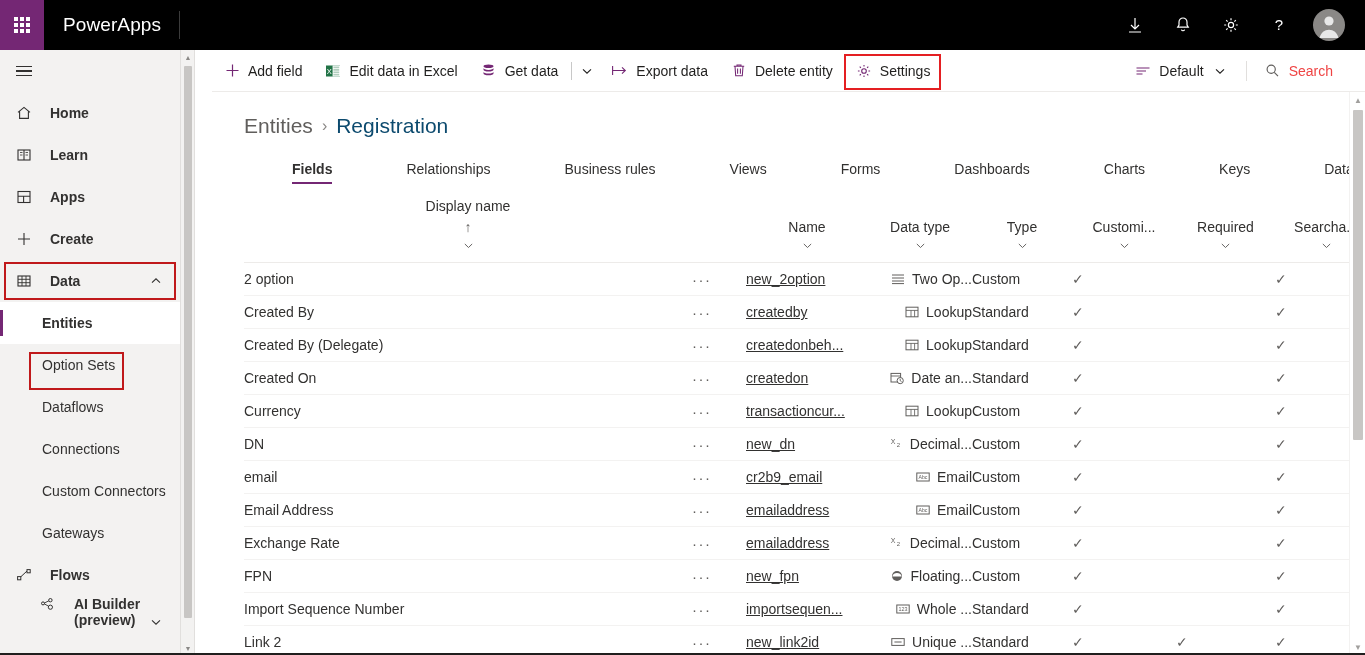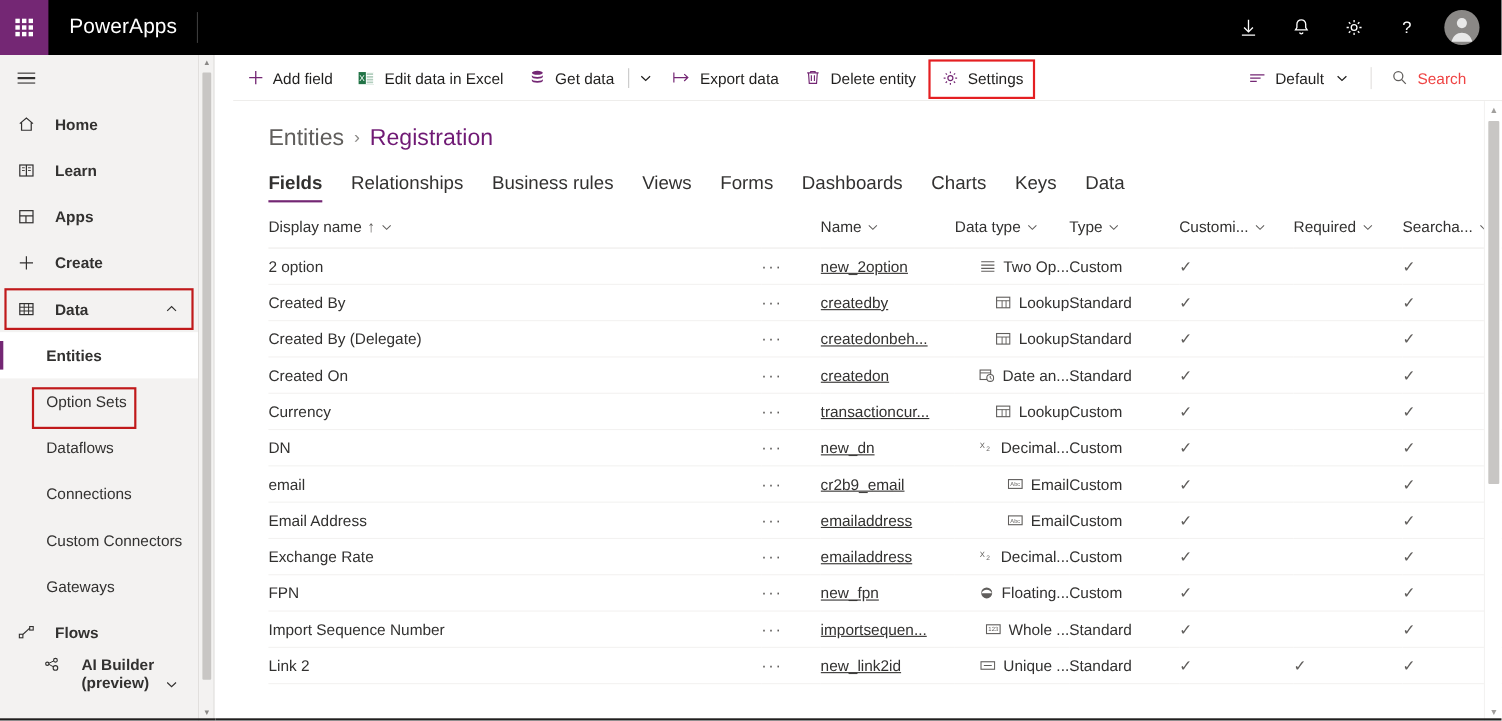--- a/index.html
+++ b/index.html
@@ -182,36 +182,37 @@
     width: 1169px; height: 563px;
     background: #ffffff;
     overflow: hidden;
   }
   .breadcrumb {
     padding: 22px 0 0 48px;
     font-size: 21px; color: #605e5c;
     display: flex; align-items: center; gap: 9px;
     white-space: nowrap;
   }
-  .breadcrumb .bc-current { color: #701a75; }
+  .breadcrumb .bc-current { color: #0c4a6e; }
   .breadcrumb .bc-sep { color: #8a8886; font-size: 16px; }
 
   .tabs {
     display: flex; align-items: flex-end;
     padding-left: 48px;
     margin-top: 14px;
     height: 32px;
     gap: 0;
   }
   .tab {
-    font-size: 17px; color: #323130;
+    font-size: 14px; color: #323130;
     padding: 0 13px 7px 13px;
     cursor: pointer;
     position: relative;
     white-space: nowrap;
+    margin-left: 48px;
   }
   .tab:first-child { padding-left: 0; }
   .tab.active { font-weight: bold; }
   .tab.active::after {
     content:""; position:absolute; left:0; right: 13px; bottom: 0;
     height: 2px; background: #742774;
   }
 
   
   .grid-wrap {
@@ -225,21 +226,21 @@
     table-layout: fixed;
   }
   table.grid th {
     font-size: 14px; font-weight: normal; color: #323130;
     text-align: left;
     padding: 0 0 11px 0;
     border-bottom: 1px solid #edebe9;
     white-space: nowrap;
     vertical-align: bottom;
   }
-  table.grid th .th-inner { display:flex; align-items:center; gap: 5px; }
+  table.grid th .th-inner { display:flex; align-items:center; gap: 5px; flex-direction: column; }
   table.grid td {
     font-size: 14px; color: #323130;
     height: 33px;
     padding: 0;
     border-bottom: 1px solid #f3f2f1;
     white-space: nowrap;
     overflow: hidden;
   }
   .col-display { width: 448px; }
   .col-ellip   { width: 54px; }

